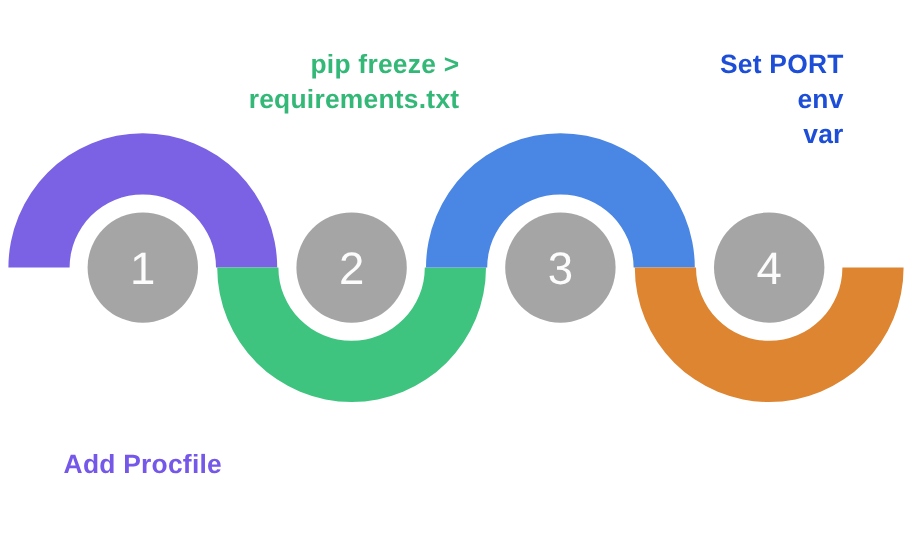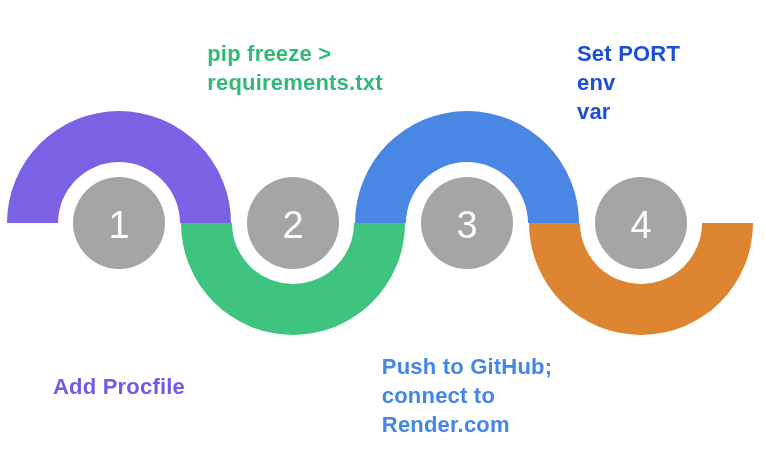--- a/index.html
+++ b/index.html
@@ -16,21 +16,21 @@
     font-family: "Liberation Sans", sans-serif;
   }
   .stage svg {
     position: absolute;
     left: 0;
     top: 0;
   }
   .step-label {
     position: absolute;
     transform: translateX(-50%);
-    text-align: left;
+    text-align: right;
     font-weight: 700;
     font-size: 22px;
     line-height: 29px;
     white-space: pre-line;
     letter-spacing: 0.2px;
   }
   .label-top { top: 39px; }
   #label-1 { left: 119px; top: 351px; }
   #label-2 { left: 295px; }
   #label-3 { left: 467px; top: 352px; }
@@ -65,20 +65,17 @@
     <text class="step-number" x="293" y="223" text-anchor="middle" dominant-baseline="central" dy="2" fill="#fcfcfc">2</text>
     <text class="step-number" x="467" y="223" text-anchor="middle" dominant-baseline="central" dy="2" fill="#fcfcfc">3</text>
     <text class="step-number" x="641" y="223" text-anchor="middle" dominant-baseline="central" dy="2" fill="#fcfcfc">4</text>
   </svg>
 
   <div id="label-1" class="step-label" style="color: rgb(117, 87, 233); margin-top: 21px;">Add Procfile</div>
 
   <div id="label-2" class="step-label label-top" style="color: rgb(52, 184, 120);">pip freeze &gt;
 requirements.txt</div>
 
-  <div id="label-3" class="step-label" style="color: rgb(67, 133, 232);">Push to GitHub;
-connect to
-Render.com</div>
 
   <div id="label-4" class="step-label label-top" style="color: #1d4ed8;">Set PORT env
 var</div>
 
 </div>
 
 </body></html>

